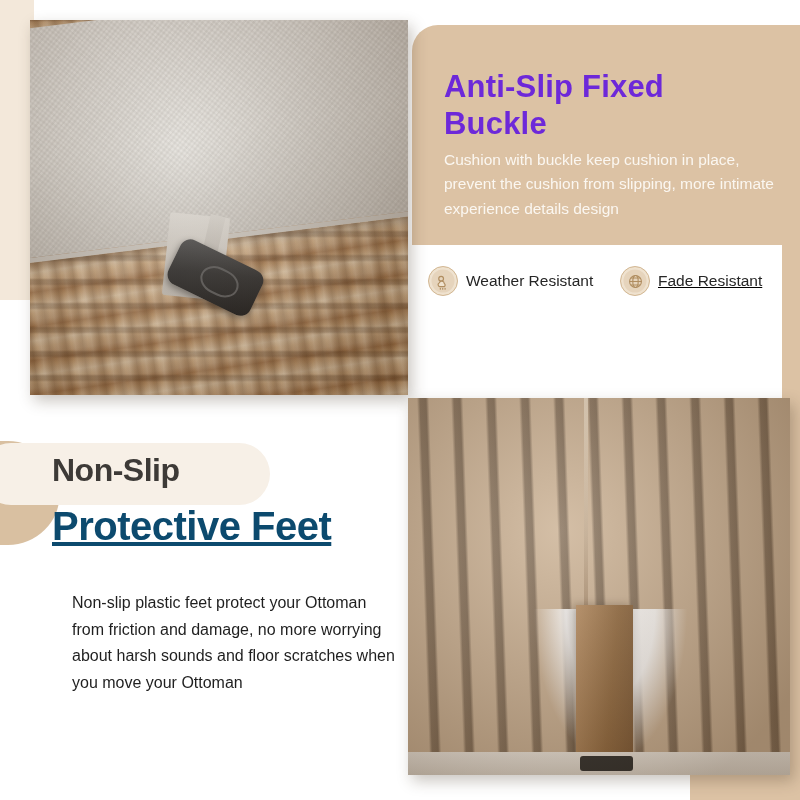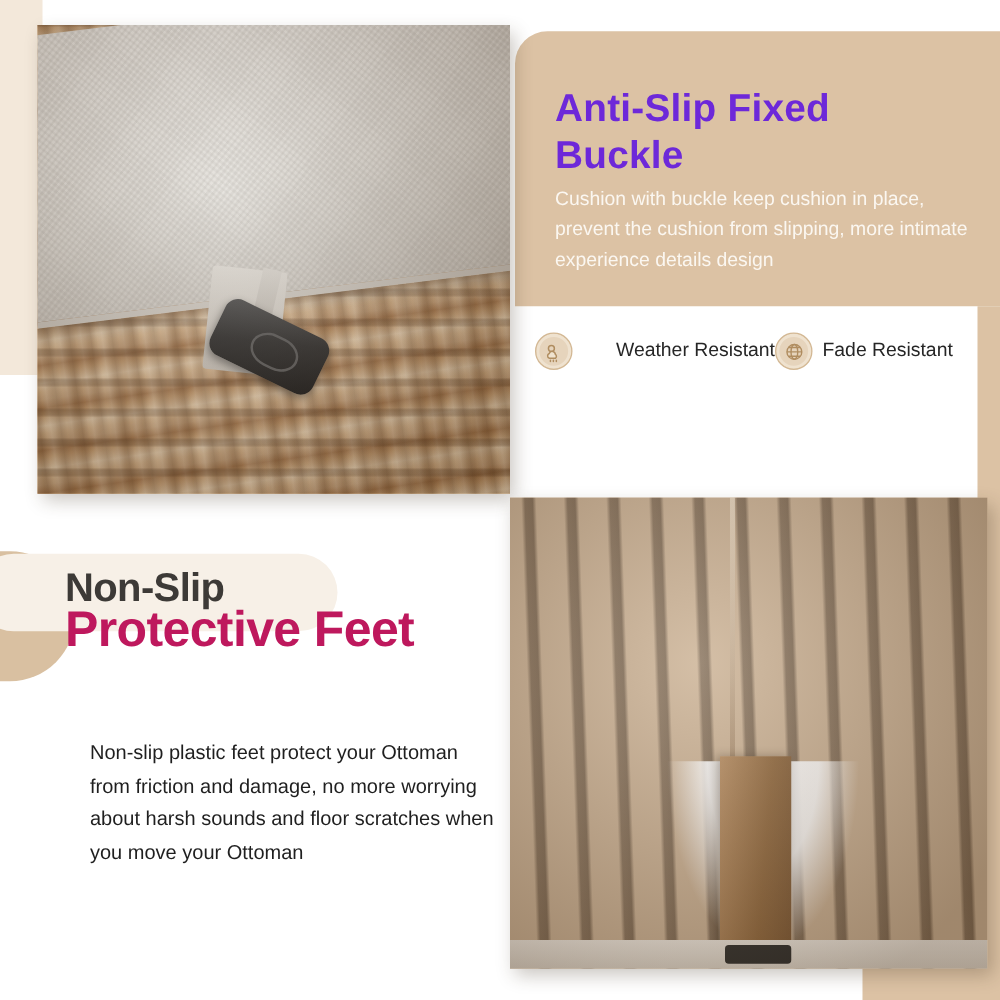--- a/index.html
+++ b/index.html
@@ -160,22 +160,22 @@
     position:absolute; left:444px; top:148px; width:340px;
     color:#fbf7f1; font-size:15.5px; line-height:1.58;
   }
 
   
   .features{
     position:absolute; left:428px; top:266px; width:360px;
   }
   .feat-row{ display:flex; align-items:center; margin-bottom:24px; }
   .feat{ display:flex; align-items:center; }
-  .feat.c1{ width:192px;justify-content:space-between; }
-  .feat.c2{ width:168px; }
+  .feat.c1{ width:192px; }
+  .feat.c2{ width:168px;text-decoration:underline; }
   .badge{
     width:30px; height:30px; border-radius:50%;
     background:#e6d4bc;
     border:1.6px solid #d3b894;
     display:flex; align-items:center; justify-content:center;
     flex:0 0 auto; margin-right:8px;
     box-shadow:inset 0 0 0 2.5px #efe2cf;
   }
   .badge svg{ display:block; }
   .feat-label{
@@ -186,22 +186,22 @@
   
   .pill{
     position:absolute; left:-20px; top:443px; width:290px; height:62px;
     background:#f7f0e7; border-radius:31px;
   }
   .title-nonslip{
     position:absolute; left:52px; top:452px;
     font-size:32px; font-weight:bold; color:#3d3a37; letter-spacing:-.5px;
   }
   .title-feet{
-    position:absolute; left:52px; top:482px;
-    font-size:40px; font-weight:bold; color:#be185d; letter-spacing:-.5px;
+    position:absolute; left:52px; top:504px;
+    font-size:40px; font-weight:bold; color:#0c4a6e; letter-spacing:-.5px;text-decoration:underline;
   }
   .body-copy{
     position:absolute; left:56px; top:590px; width:330px;
     font-size:16px; line-height:1.66; color:#1f1f1f;margin-left:16px;
   }
 </style>
 </head>
 <body>
 
 <div class="bg-cream-left"></div>

